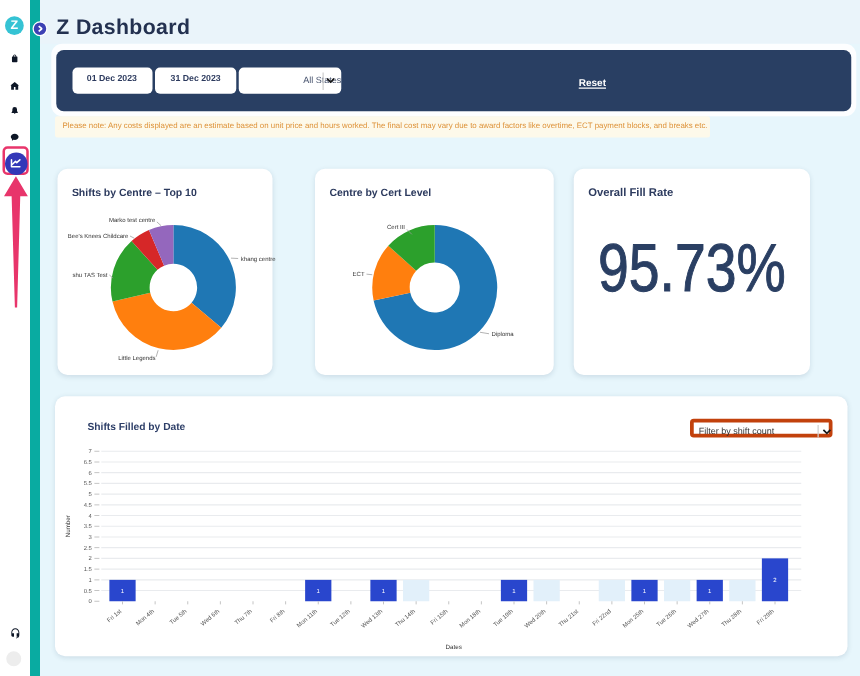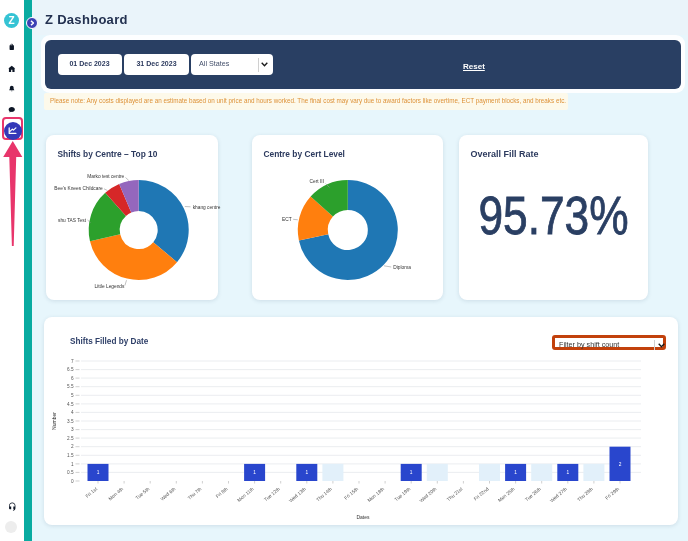--- a/index.html
+++ b/index.html
@@ -14,26 +14,26 @@
 #sidebar { left:0; top:0; width:24px; height:541px; background:#ffffff; }
 #stripe { left:24px; top:0; width:8px; height:541px; background:#09aba1; }
 #zlogo { left:4px; top:13px; width:15px; height:15px; border-radius:50%; background:#35c3d4; color:#fff; font-size:10px; font-weight:bold; text-align:center; line-height:15px; }
 #expbtn { left:25.5px; top:16.5px; width:12.5px; height:12.5px; border-radius:50%; background:#3c41b4; border:1.2px solid #fff; }
 
 .sicon { left:8px; width:7.5px; height:7.5px; color:#0d1626; }
 #pinkbox { left:2px; top:117px; width:21px; height:23px; border:2.5px solid #e8356b; border-radius:4px; background:#fff; }
 #bluecirc { left:3.5px; top:121.5px; width:18px; height:18px; border-radius:50%; background:#3338b8; }
 
 
-#title { left:45px; top:12px; color:#233150; font-size:13px; font-weight:bold; letter-spacing:0.3px; }
+#title { left:45px; top:12px; color:#233150; font-size:17px; font-weight:bold; letter-spacing:0.3px; }
 
 
 #filterglow { left:41px; top:35px; width:644px; height:58px; background:#fdfeff; border-radius:9px; }
 #filterbar { left:45px; top:40px; width:636px; height:49px; background:#293f63; border-radius:6px; }
-.finput { position:absolute; top:14px; height:20.5px; background:#fff; border-radius:4px; color:#2c3a5e; font-size:7.2px; }
+.finput { position:absolute; top:14px; height:20.5px; background:#fff; border-radius:4px; color:#2c3a5e; font-size:7.2px;text-align:right; }
 #date1 { left:12.5px; width:64px; text-align:center; line-height:20.5px; font-weight:bold; font-size:7px; }
 #date2 { left:79px; width:65px; text-align:center; line-height:20.5px; font-weight:bold; font-size:7px; }
 #sel1 { left:146px; width:82px; line-height:20.5px; padding-left:8px; color:#44506b; }
 #sel2 { left:239px; width:159px; line-height:20.5px; padding-left:8px; color:#44506b; }
 .sdiv { position:absolute; top:4px; height:13.5px; width:1px; background:#d0d0d0; }
 .chevs { position:absolute; top:8px; width:7px; height:4.5px; }
 #reset { left:418px; top:22px; color:#fff; font-size:8px; font-weight:bold; text-decoration:underline; }
 
 
 #notice { left:44px; top:93px; width:524px; height:16.5px; background:#fdf9ea; border-radius:2px; color:#dd9137; font-size:6.3px; line-height:16.5px; padding-left:6px; }

